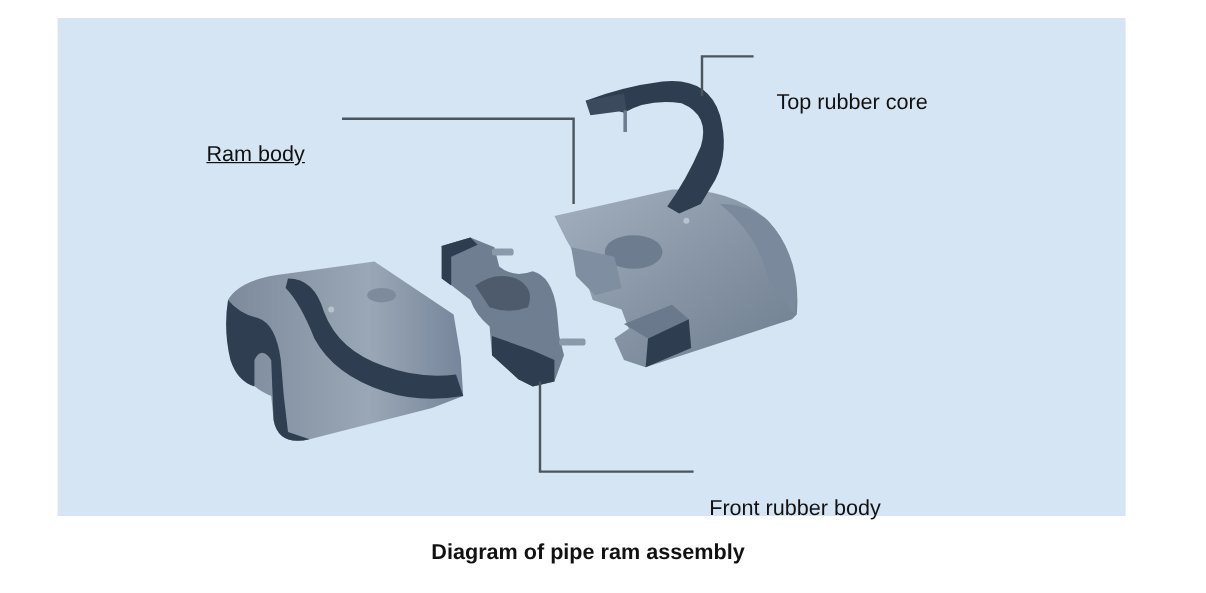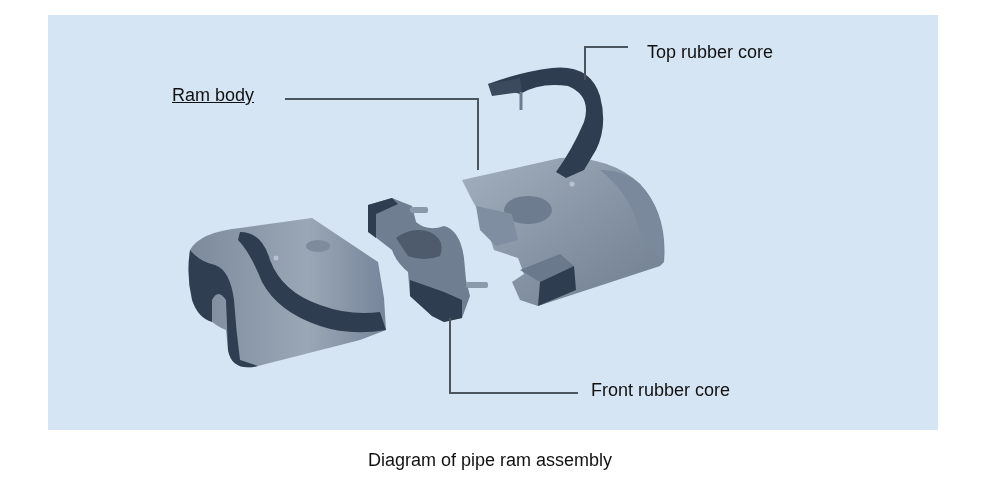--- a/index.html
+++ b/index.html
@@ -1,23 +1,23 @@
 <!DOCTYPE html>
 <html><head>
 <meta charset="utf-8">
 <style>
   html, body { margin: 0; padding: 0; background: #ffffff; }
   body { width: 1005px; height: 494px; position: relative; overflow: hidden;
          font-family: "Liberation Sans", sans-serif; }
   .panel { position: absolute; left: 48px; top: 15px; width: 890px; height: 415px;
            background: #d6e5f3; }
   .label { position: absolute; font-size: 18px; color: #111; white-space: nowrap;
-           font-family: "Liberation Sans", sans-serif; }
+           font-family: "Liberation Sans", sans-serif; margin-top: 33px; }
   .caption { position: absolute; left: 0; width: 980px; top: 450px; text-align: center;
-             font-size: 18px; font-weight: normal; color: #111;
+             font-size: 18px; font-weight: bold; color: #111;
              font-family: "Liberation Sans", sans-serif; }
   svg.art { position: absolute; left: 0; top: 0; }
 </style>
 </head>
 <body>
 
 <div class="panel"></div>
 
 <svg class="art" width="1005" height="494">
   <defs>
@@ -68,15 +68,15 @@
 
   <g>
     <polyline points="285,99 478,99 478,170" fill="none" stroke="#4a5560" stroke-width="2"></polyline>
     <polyline points="628,47 585,47 585,80" fill="none" stroke="#4a5560" stroke-width="2"></polyline>
     <polyline points="450,318 450,393 578,393" fill="none" stroke="#4a5560" stroke-width="2"></polyline>
   </g>
 </svg>
 
 <div class="label" style="left:172px; top:85px;text-decoration:underline;">Ram body</div>
 <div class="label" style="left:647px; top:42px;">Top rubber core</div>
-<div class="label" style="left:591px; top:380px;">Front rubber core</div>
+<div class="label" style="left:591px; top:380px;">Front rubber body</div>
 
 <div class="caption">Diagram of pipe ram assembly</div>
 
 </body></html>

